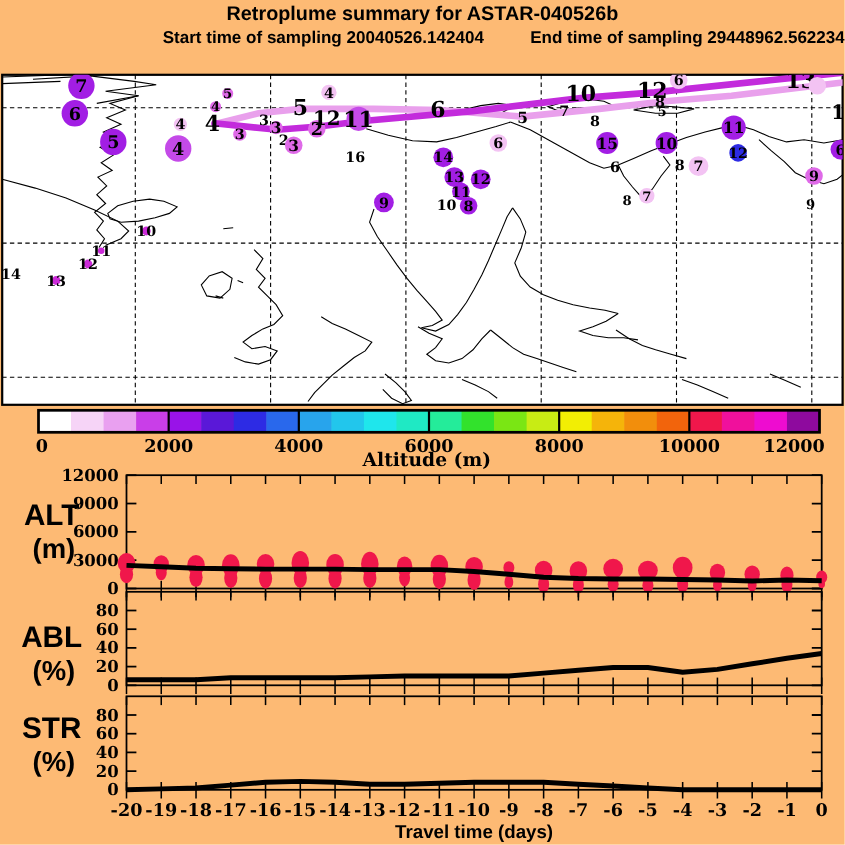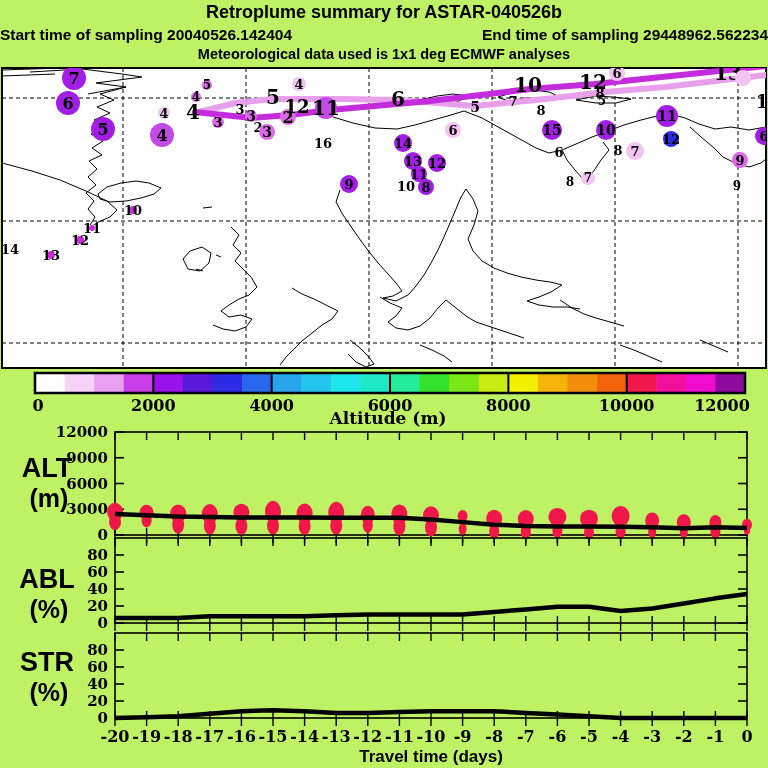--- a/index.html
+++ b/index.html
@@ -1,35 +1,34 @@
 <!DOCTYPE html>
 <html><head>
 <meta charset="utf-8">
 <style>
   html,body{margin:0;padding:0;background:#fff;}
-  #stage{position:relative;width:768px;height:768px;background:#bef264;overflow:hidden;
+  #stage{position:relative;width:768px;height:768px;background:#fdba74;overflow:hidden;
          font-family:"Liberation Sans",sans-serif;}
   .t1{position:absolute;top:2px;left:0;width:768px;text-align:center;
       font-weight:bold;font-size:18px;color:#000;}
-  .t2{position:absolute;top:26px;left:0;width:768px;display:flex;justify-content:space-between;gap:56px;
+  .t2{position:absolute;top:26px;left:0;width:768px;display:flex;justify-content:flex-end;gap:42px;
       font-weight:bold;font-size:15.5px;color:#000;}
   .t3{position:absolute;top:46px;left:0;width:768px;text-align:center;
       font-weight:bold;font-size:14.5px;color:#000;}
   svg{position:absolute;top:0;left:0;}
 </style>
 </head>
 <body>
 
 <div id="stage">
   <div class="t1">Retroplume summary for ASTAR-040526b</div>
   <div class="t2">
     <span>Start time of sampling 20040526.142404</span>
     <span>End time of sampling 29448962.562234</span>
   </div>
-  <div class="t3">Meteorological data used is 1x1 deg ECMWF analyses</div>
   <svg id="fig" width="768" height="768" viewBox="0 0 768 768">
     <g id="g-map">
         <rect x="2" y="68" width="764" height="300" fill="#fff" stroke="#000" stroke-width="2"></rect>
         <clipPath id="mapclip">
           <rect x="2" y="68" width="764" height="300"></rect>
         </clipPath>
         <g clip-path="url(#mapclip)">
           <g>
             <line x1="123" y1="68" x2="123" y2="368" stroke="#000" stroke-width="1" stroke-dasharray="4 3"></line>
             <line x1="246" y1="68" x2="246" y2="368" stroke="#000" stroke-width="1" stroke-dasharray="4 3"></line>

